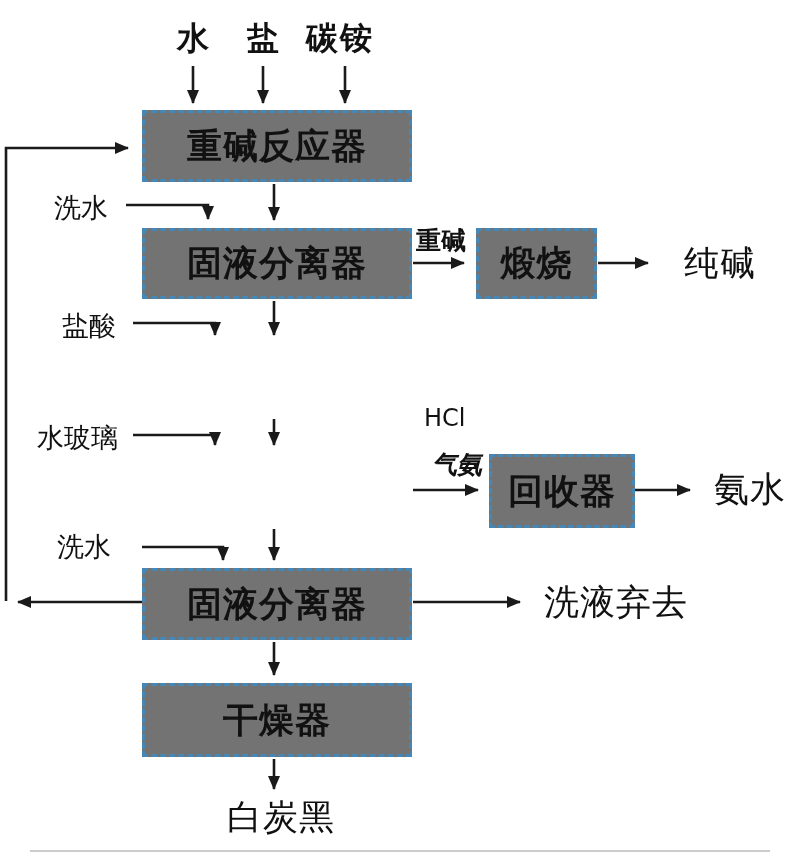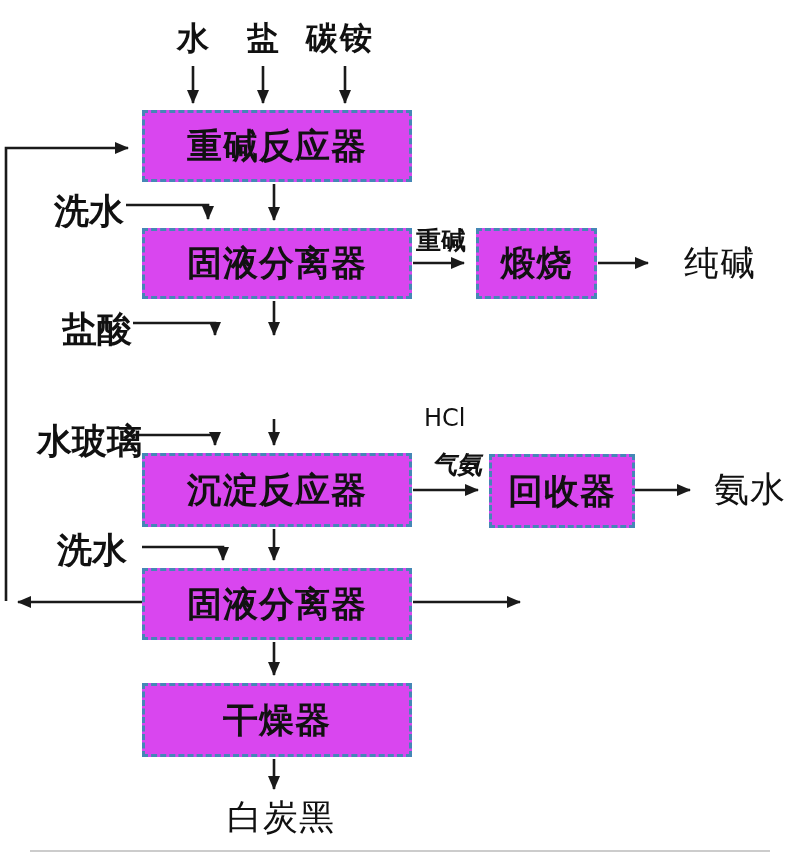--- a/index.html
+++ b/index.html
@@ -2,28 +2,28 @@
 <html><head>
 <meta charset="utf-8">
 <style>
   html,body{margin:0;padding:0;background:#ffffff;}
   .canvas{
     position:relative;width:800px;height:855px;background:#ffffff;overflow:hidden;
     font-family:"DejaVu Sans","Liberation Sans",sans-serif;color:#111;
   }
   .arrows{position:absolute;left:0;top:0;width:800px;height:855px;}
   .box{
-    position:absolute;box-sizing:border-box;border:3px dashed #4587b6;background:#d946ef;
+    position:absolute;box-sizing:border-box;border:3px dashed #4587b6;background:#737373;
     display:flex;align-items:center;justify-content:center;
   }
   .box span{font-weight:bold;font-size:35px;letter-spacing:1px;color:#111;}
   .box.small span{font-size:35px;}
   .lbl{position:absolute;white-space:nowrap;line-height:1;color:#111;}
   .top-in{font-weight:bold;font-size:32px;letter-spacing:2px;}
-  .side-in{font-weight:bold;font-size:35px;}
+  .side-in{font-weight:normal;font-size:27px;}
   .stream{font-weight:bold;font-size:25px;}
   .stream.italic{font-style:italic;}
   .plain{font-weight:normal;font-size:24px;}
   .out{font-weight:normal;font-size:35px;letter-spacing:1px;}
   .baseline-mark{position:absolute;left:30px;top:850px;width:740px;height:2px;background:#cccccc;}
 </style>
 </head>
 <body>
 
 <div class="canvas">
@@ -60,23 +60,20 @@
 
   <div class="box" style="left:142px;top:110px;width:270px;height:72px">
     <span>重碱反应器</span>
   </div>
   <div class="box" style="left:142px;top:228px;width:270px;height:71px">
     <span>固液分离器</span>
   </div>
   <div class="box small" style="left:476px;top:228px;width:121px;height:71px">
     <span>煅烧</span>
   </div>
-  <div class="box" style="left:142px;top:453px;width:270px;height:74px">
-    <span>沉淀反应器</span>
-  </div>
   <div class="box small" style="left:489px;top:454px;width:146px;height:74px">
     <span>回收器</span>
   </div>
   <div class="box" style="left:142px;top:568px;width:270px;height:72px">
     <span>固液分离器</span>
   </div>
   <div class="box" style="left:142px;top:683px;width:270px;height:74px">
     <span>干燥器</span>
   </div>
 
@@ -88,17 +85,18 @@
   <div class="lbl side-in" style="left:62px;top:312px">盐酸</div>
   <div class="lbl side-in" style="left:37px;top:424px">水玻璃</div>
   <div class="lbl side-in" style="left:57px;top:533px">洗水</div>
 
   <div class="lbl stream" style="left:416px;top:228px">重碱</div>
   <div class="lbl plain" style="left:424px;top:406px">HCl</div>
   <div class="lbl stream italic" style="left:432px;top:452px">气氨</div>
 
   <div class="lbl out" style="left:684px;top:246px">纯碱</div>
   <div class="lbl out" style="left:714px;top:472px">氨水</div>
+  <div class="lbl out" style="left:544px;top:585px">洗液弃去</div>
   <div class="lbl out" style="left:227px;top:800px">白炭黑</div>
 
   <div class="baseline-mark"></div>
 
 </div>
 
 </body></html>

